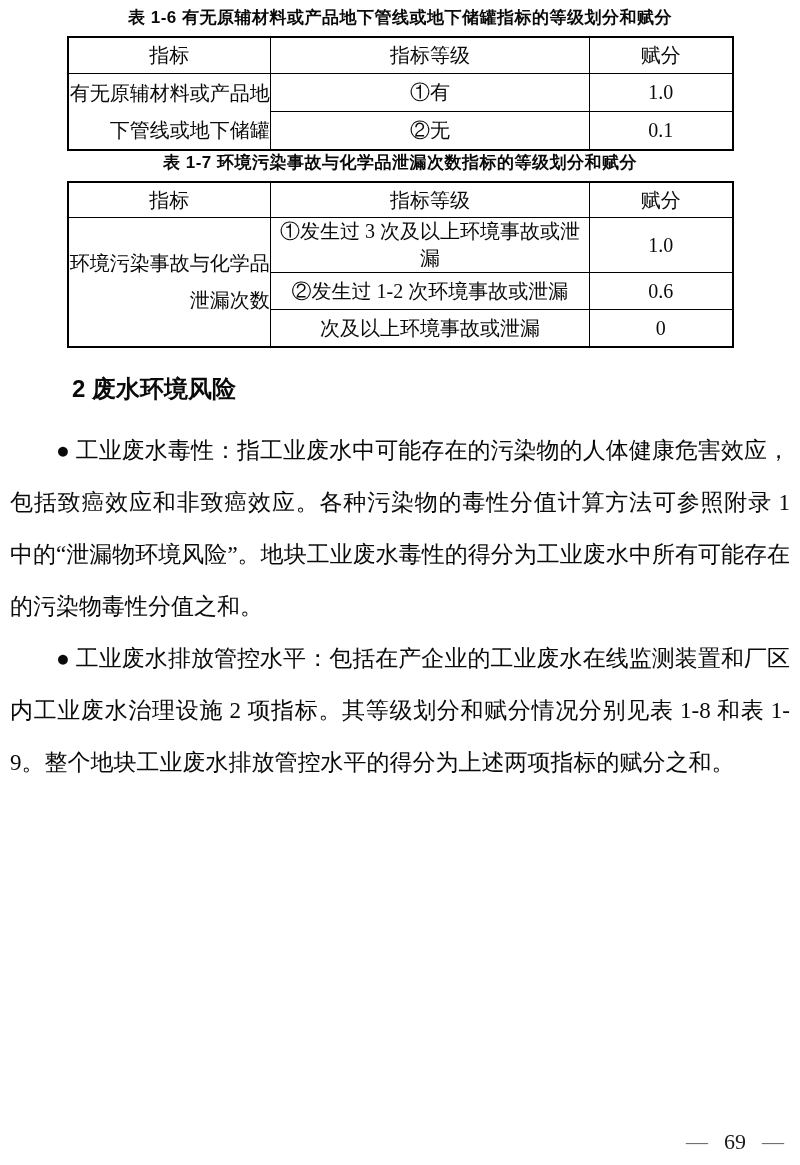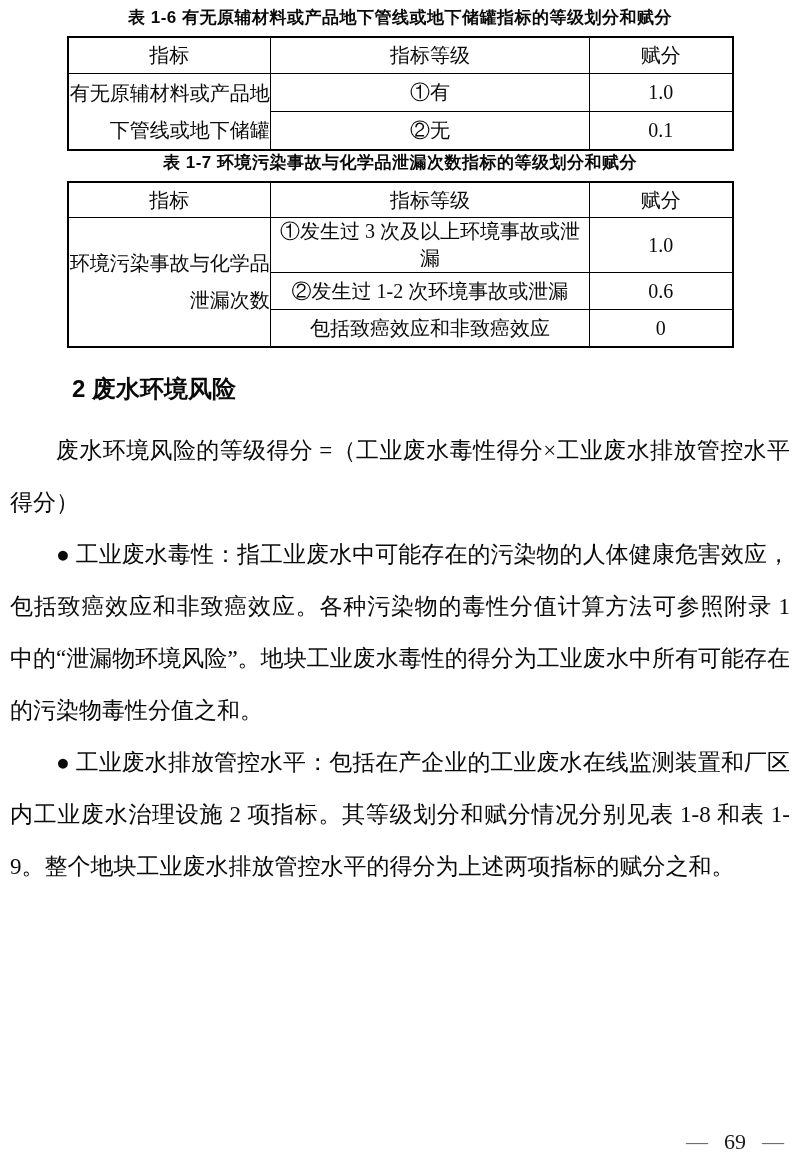--- a/index.html
+++ b/index.html
@@ -132,30 +132,29 @@
   <tr>
     <td class="indicator-cell" rowspan="3">环境污染事故与化学品泄漏次数</td>
     <td class="grade-cell">①发生过 3 次及以上环境事故或泄漏</td>
     <td class="score-cell">1.0</td>
   </tr>
   <tr>
     <td class="grade-cell">②发生过 1-2 次环境事故或泄漏</td>
     <td class="score-cell">0.6</td>
   </tr>
   <tr>
-    <td class="grade-cell">包括致癌效应和非致癌效应</td>
+    <td class="grade-cell">次及以上环境事故或泄漏</td>
     <td class="score-cell">0</td>
   </tr>
 </tbody>
   </table>
 
 <div class="section-heading">2 废水环境风险</div>
 
 <div class="body-text">
-  <p>废水环境风险的等级得分 =（工业废水毒性得分×工业废水排放管控水平得分）</p>
   <p>● 工业废水毒性：指工业废水中可能存在的污染物的人体健康危害效应，包括致癌效应和非致癌效应。各种污染物的毒性分值计算方法可参照附录 1 中的“泄漏物环境风险”。地块工业废水毒性的得分为工业废水中所有可能存在的污染物毒性分值之和。</p>
   <p>● 工业废水排放管控水平：包括在产企业的工业废水在线监测装置和厂区内工业废水治理设施 2 项指标。其等级划分和赋分情况分别见表 1-8 和表 1-9。整个地块工业废水排放管控水平的得分为上述两项指标的赋分之和。</p>
 </div>
 
 <div class="page-footer">
   <span class="dash">—</span>
   <span class="num">69</span>
   <span class="dash">—</span>
 </div>
 

